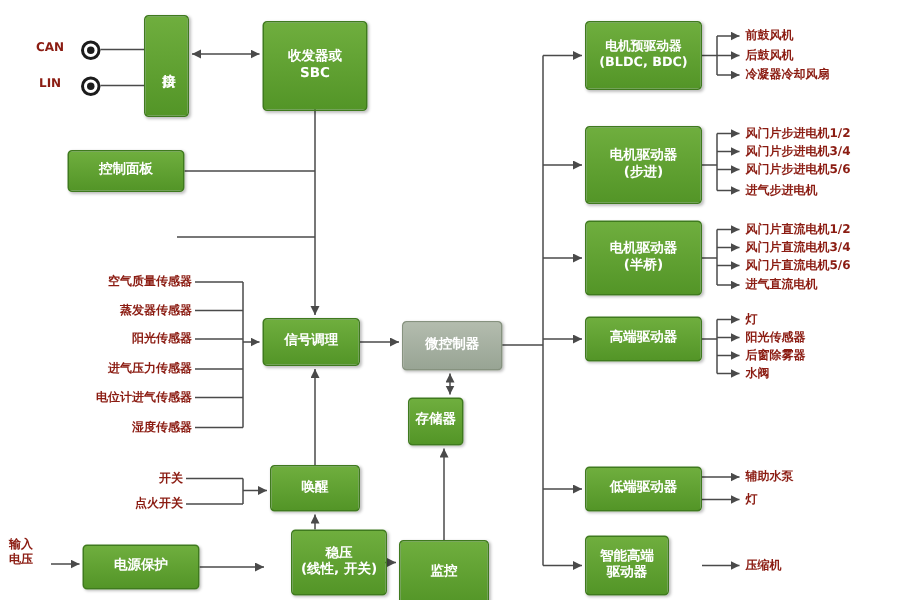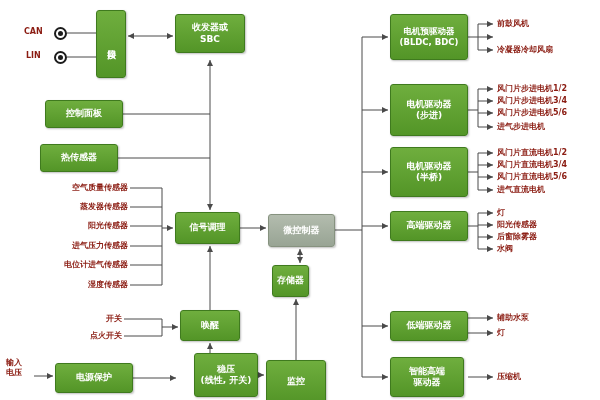--- a/index.html
+++ b/index.html
@@ -118,29 +118,26 @@
   </svg>
 
   <span class="lbl" style="left:24px;top:27px;">CAN</span>
   <span class="ring" style="left:54px;top:27px;"></span>
   <span class="lbl" style="left:26px;top:51px;">LIN</span>
   <span class="ring" style="left:54px;top:51px;"></span>
 
   <div class="box vert" style="left:96px;top:10px;width:30px;height:68px;">
       <span>接口</span>
     </div>
-  <div class="box" style="left:175px;top:14px;width:70px;height:39px;">
+  <div class="box" style="left:175px;top:14px;width:70px;height:60px;">
       <span>收发器或
 SBC</span>
     </div>
   <div class="box" style="left:45px;top:100px;width:78px;height:28px;">
       <span>控制面板</span>
-    </div>
-  <div class="box" style="left:40px;top:144px;width:78px;height:28px;">
-      <span>热传感器</span>
     </div>
   <div class="box" style="left:175px;top:212px;width:65px;height:32px;">
       <span>信号调理</span>
     </div>
   <div class="box gray" style="left:268px;top:214px;width:67px;height:33px;">
       <span>微控制器</span>
     </div>
   <div class="box" style="left:272px;top:265px;width:37px;height:32px;">
       <span>存储器</span>
     </div>
@@ -169,39 +166,40 @@
   <div class="box" style="left:390px;top:147px;width:78px;height:50px;">
       <span>电机驱动器
 (半桥)</span>
     </div>
   <div class="box" style="left:390px;top:211px;width:78px;height:30px;">
       <span>高端驱动器</span>
     </div>
   <div class="box" style="left:390px;top:311px;width:78px;height:30px;">
       <span>低端驱动器</span>
     </div>
-  <div class="box" style="left:390px;top:357px;width:74px;height:40px;">
+  <div class="box" style="left:390px;top:357px;width:56px;height:40px;">
       <span>智能高端
 驱动器</span>
     </div>
 
   <span class="lbl sens" style="left:26px;top:183px;">空气质量传感器</span>
   <span class="lbl sens" style="left:26px;top:202px;">蒸发器传感器</span>
   <span class="lbl sens" style="left:26px;top:221px;">阳光传感器</span>
   <span class="lbl sens" style="left:26px;top:241px;">进气压力传感器</span>
   <span class="lbl sens" style="left:26px;top:260px;">电位计进气传感器</span>
   <span class="lbl sens" style="left:26px;top:280px;">湿度传感器</span>
 
   <span class="lbl sens" style="left:20px;top:314px;width:102px;text-align:right;">开关</span>
   <span class="lbl sens" style="left:20px;top:331px;width:102px;">点火开关</span>
 
   <span class="lbl" style="left:6px;top:358px;width:28px;">输入
 电压</span>
 
   <span class="lbl out" style="left:497px;top:19px;">前鼓风机</span>
+  <span class="lbl out" style="left:497px;top:32px;">后鼓风机</span>
   <span class="lbl out" style="left:497px;top:45px;">冷凝器冷却风扇</span>
 
   <span class="lbl out" style="left:497px;top:84px;">风门片步进电机1/2</span>
   <span class="lbl out" style="left:497px;top:96px;">风门片步进电机3/4</span>
   <span class="lbl out" style="left:497px;top:108px;">风门片步进电机5/6</span>
   <span class="lbl out" style="left:497px;top:122px;">进气步进电机</span>
 
   <span class="lbl out" style="left:497px;top:148px;">风门片直流电机1/2</span>
   <span class="lbl out" style="left:497px;top:160px;">风门片直流电机3/4</span>
   <span class="lbl out" style="left:497px;top:172px;">风门片直流电机5/6</span>

